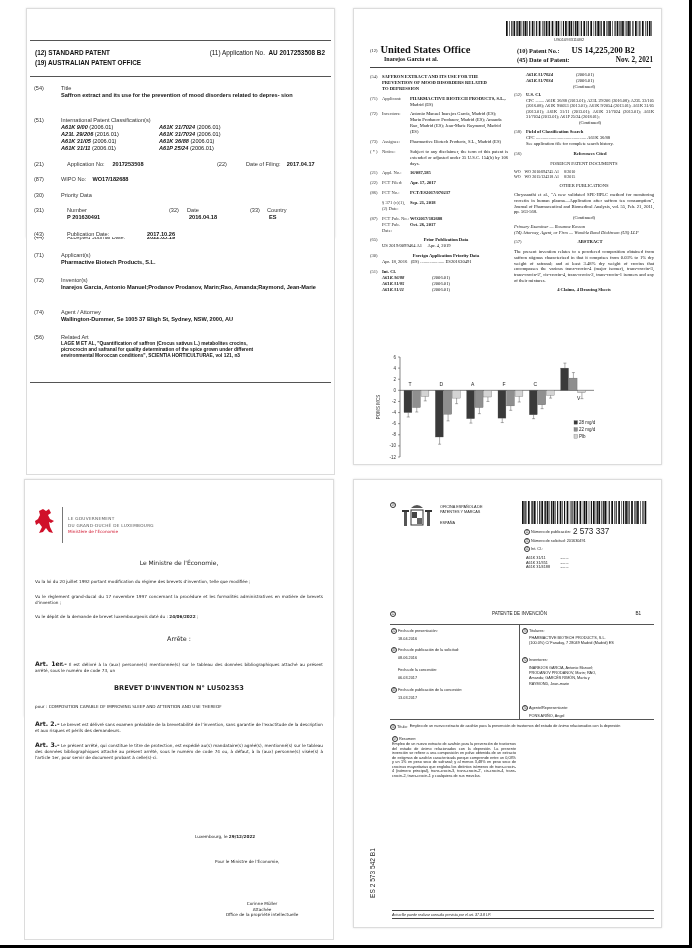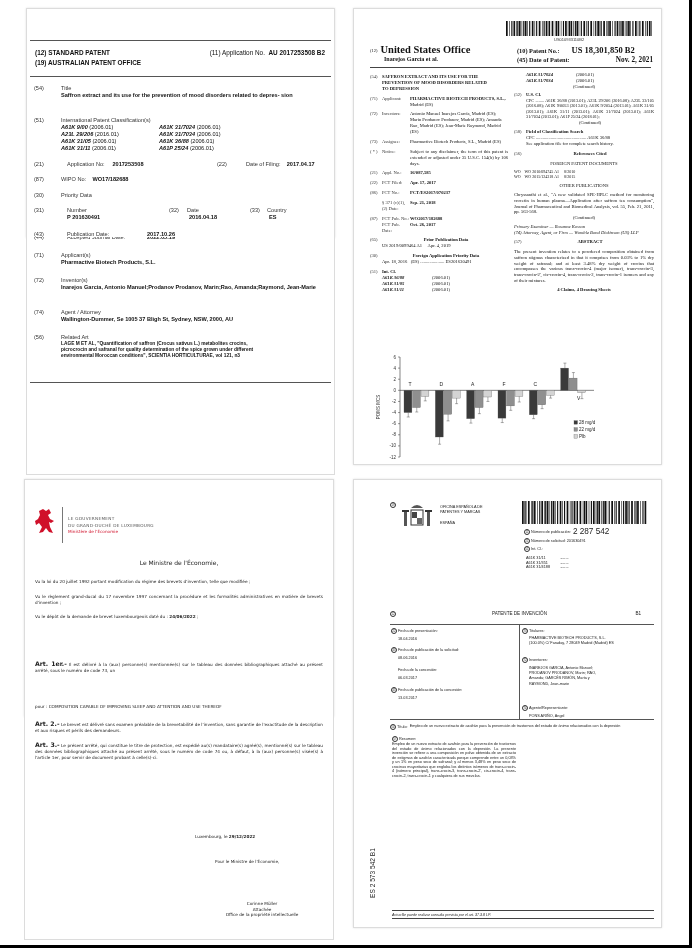--- a/index.html
+++ b/index.html
@@ -273,21 +273,21 @@
         <rect x="135.95000000000002" y="0" width="1.7000000000000002" height="15"></rect>
         <rect x="139.15" y="0" width="0.6" height="15"></rect>
         <rect x="140.75" y="0" width="1.15" height="15"></rect>
         <rect x="142.9" y="0" width="1.7000000000000002" height="15"></rect>
         <rect x="145.1" y="0" width="0.6" height="15"></rect>
       </g>
   </svg>
   <div class="barcode-txt">US010933110B2</div>
   <div class="title"><small>(12)</small><span>United States Office</span></div>
   <div class="inv">Inarejos García et al.</div>
-  <div class="pn"><span>(10) Patent No.:</span><span class="big">US 18,301,850 B2</span></div>
+  <div class="pn"><span>(10) Patent No.:</span><span class="big">US 14,225,200 B2</span></div>
   <div class="pd"><span>(45) Date of Patent:</span><span class="dt">Nov. 2, 2021</span></div>
   <div class="rule"></div>
 
   <div class="col lc">
     <div class="f">
         <span class="c">(54)</span>
         <b style="display:block;width:112px;">SAFFRON EXTRACT AND ITS USE FOR THE PREVENTION OF MOOD DISORDERS RELATED TO DEPRESSION</b>
       </div>
     <div class="f"><span class="c">(71)</span><span class="k">Applicant:</span><span class="v"><b>PHARMACTIVE BIOTECH PRODUCTS, S.L.,</b> <span>Madrid (ES)</span></span></div>
     <div class="f"><span class="c">(72)</span><span class="k">Inventors:</span><span class="v">Antonio Manuel Inarejos García, Madrid (ES); Marin Prodanov Prodanov, Madrid (ES); Amanda Rao, Madrid (ES); Jean-Marie Raymond, Madrid (ES)</span></div>
@@ -437,21 +437,23 @@
   <div class="vbar"></div>
   <div class="gov">
     <div>LE GOUVERNEMENT</div>
     <div>DU GRAND-DUCHÉ DE LUXEMBOURG</div>
     <div class="min">Ministère de l'Économie</div>
   </div>
   <div class="ttl">Le Ministre de l'Économie,</div>
   <div class="p" style="top:99px;">Vu la loi du 20 juillet 1992 portant modification du régime des brevets d'invention, telle que modifiée ;</div>
   <div class="p" style="top:114px;">Vu le règlement grand-ducal du 17 novembre 1997 concernant la procédure et les formalités administratives en matière de brevets d'invention ;</div>
   <div class="p" style="top:134px;"><span>Vu le dépôt de la demande de brevet luxembourgeois daté du : </span><b>24/06/2022</b><span> ;</span></div>
+  <div class="ar" style="top:155px;">Arrête :</div>
   <div class="p art" style="top:180px;"><b>Art. 1er.-</b><span> Il est délivré à la (aux) personne(s) mentionnée(s) sur le tableau des données bibliographiques attaché au présent arrêté, sous le numéro de code 73, un</span></div>
+  <div class="brevet" style="top:204px;">BREVET D'INVENTION N° LU502353</div>
   <div class="p" style="top:224px; text-align:left;">pour : COMPOSITION CAPABLE OF IMPROVING SLEEP AND ATTENTION AND USE THEREOF</div>
 </div>
 <div class="page lu" style="left:24px; top:715px; width:310px; height:225px; border-top:none; box-shadow:none;">
 
   <div class="p art" style="top:5px;"><b>Art. 2.-</b><span> Le brevet est délivré sans examen préalable de la brevetabilité de l'invention, sans garantie de l'exactitude de la description et aux risques et périls des demandeurs.</span></div>
   <div class="p art" style="top:26px;"><b>Art. 3.-</b><span> Le présent arrêté, qui constitue le titre de protection, est expédié au(s) mandataire(s) agréé(s), mentionné(s) sur le tableau des données bibliographiques attaché au présent arrêté, sous le numéro de code 74 ou, à défaut, à la (aux) personne(s) visée(s) à l'article 1er, pour servir de document probant à celle(s)-ci.</span></div>
   <div class="sig" style="left:170px; top:119px;"><span>Luxembourg, le </span><b>29/12/2022</b></div>
   <div class="sig" style="left:190px; top:144px;">Pour le Ministre de l'Économie,</div>
   <div class="sig" style="left:182px; top:186px; width:110px;">
     <div>Corinne Müller</div>
@@ -532,21 +534,21 @@
         <rect x="106.50000000000003" y="0" width="1.15" height="23"></rect>
         <rect x="109.15000000000003" y="0" width="1.7000000000000002" height="23"></rect>
         <rect x="112.35000000000004" y="0" width="0.6" height="23"></rect>
         <rect x="113.45000000000003" y="0" width="1.15" height="23"></rect>
         <rect x="115.10000000000004" y="0" width="1.7000000000000002" height="23"></rect>
         <rect x="118.30000000000004" y="0" width="0.6" height="23"></rect>
         <rect x="120.40000000000003" y="0" width="1.15" height="23"></rect>
         <rect x="122.55000000000004" y="0" width="1.7000000000000002" height="23"></rect>
       </g>
   </svg>
-  <div class="pub"><span class="circ">11</span><span>Número de publicación:</span><span class="big">2 287 542</span></div>
+  <div class="pub"><span class="circ">11</span><span>Número de publicación:</span><span class="big">2 573 337</span></div>
   <div class="sol"><span class="circ">21</span><span>Número de solicitud:</span> <span>201630491</span></div>
   <div class="int"><span class="circ">51</span><span>Int. Cl.:</span></div>
   <div class="ipc" id="es-ipc">
       <div><span style="display:inline-block;width:26px;">A61K 31/11</span><span class="s">(2006.01)</span></div>
       <div><span style="display:inline-block;width:26px;">A61K 31/351</span><span class="s">(2006.01)</span></div>
       <div><span style="display:inline-block;width:26px;">A61K 31/4188</span><span class="s">(2006.01)</span></div>
     </div>
 
   <div class="ptype">
     <span class="circ">12</span>

